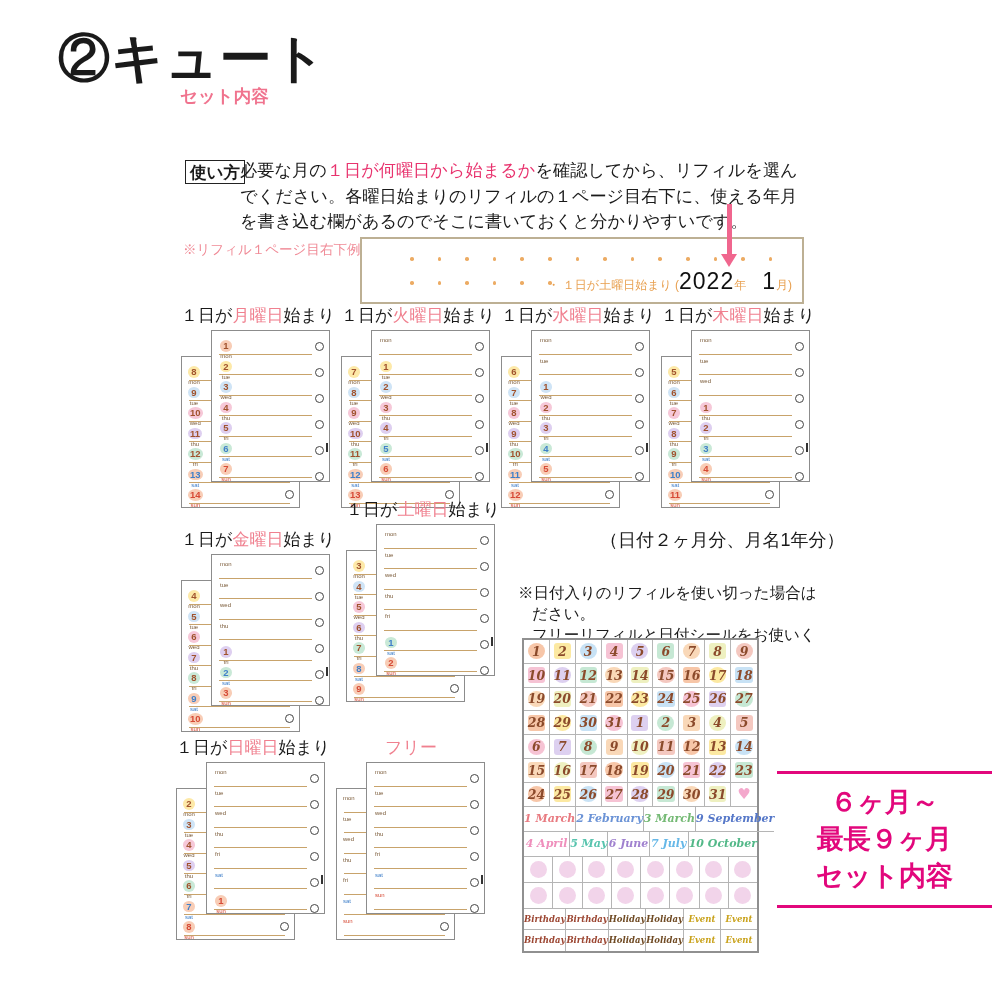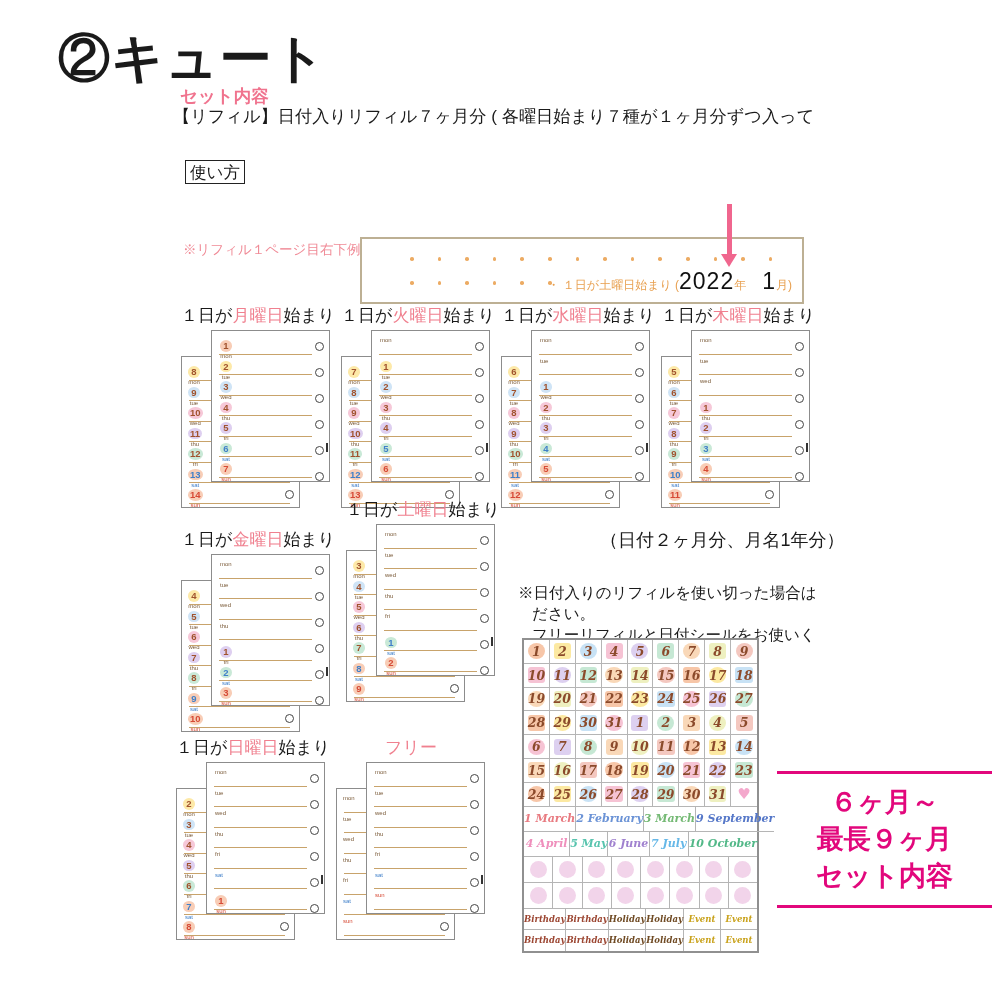--- a/index.html
+++ b/index.html
@@ -6,21 +6,21 @@
   #canvas{position:relative;width:1000px;height:1000px;background:#ffffff;overflow:hidden;
           font-family:"Liberation Sans",sans-serif;color:#1a1a1a;}
   .abs{position:absolute;}
 
   
   #page-title{left:58px;top:12px;font-size:52px;font-weight:bold;letter-spacing:1px;margin-top:12px;}
   #set-heading{left:180px;top:84px;font-size:17.5px;font-weight:bold;color:#f0738e;}
   .para{font-size:17.2px;line-height:24.5px;white-space:nowrap;}
   #refill-block{left:173px;top:104px;}
   #refill-line2{padding-left:88px;}
-  #usage-label{left:185px;top:160px;border:1.5px solid #222;padding:0 4px;font-size:16.5px;line-height:22px;}
+  #usage-label{left:185px;top:160px;border:1.5px solid #222;padding:0 4px;font-size:16.5px;line-height:22px;font-weight:bold;}
   #usage-block{left:240px;top:158px;line-height:25.5px;}
   .hl{color:#e8336e;}
   #example-caption{left:183px;top:241px;font-size:13.5px;color:#f08a96;}
 
   
   #example-box{left:360px;top:237px;width:440px;height:63px;border:2px solid #bdb094;background:#fff;}
   .dot{position:absolute;width:3.5px;height:3.5px;border-radius:50%;background:#ecab63;}
   #ex-label{position:absolute;right:10px;bottom:7px;display:flex;align-items:baseline;}
   .ex-small{font-size:12px;color:#e8a050;}
   .ex-big{font-size:23px;color:#111;letter-spacing:1px;font-weight:500;}
@@ -83,24 +83,28 @@
 </head>
 <body>
 
 <div id="canvas">
 
   <div id="page-title" class="abs">②キュート</div>
 
   <div id="set-heading" class="abs">セット内容</div>
 
   <div id="refill-block" class="abs para">
-    <div><span>【リフィル】</span><span>日付入りリフィル７ヶ月分 ( 各曜日始まり７種が１ヶ月分ずつ入って</span></div>
   </div>
 
   <div id="usage-label" class="abs">使い方</div>
+  <div id="usage-block" class="abs para">
+    <div><span>必要な月の</span><span class="hl">１日が何曜日から始まるか</span><span>を確認してから、リフィルを選ん</span></div>
+    <div>でください。各曜日始まりのリフィルの１ページ目右下に、使える年月</div>
+    <div>を書き込む欄があるのでそこに書いておくと分かりやすいです。</div>
+  </div>
 
   <div id="example-caption" class="abs">※リフィル１ページ目右下例</div>
 
   <div id="example-box" class="abs">
     <div id="ex-dots"></div>
     <div id="ex-label">
       <span class="ex-small">・ １日が土曜日始まり (</span>
       <span class="ex-big">2022</span>
       <span class="ex-small">年</span>
       <span class="ex-big" id="ex-month">1</span>

